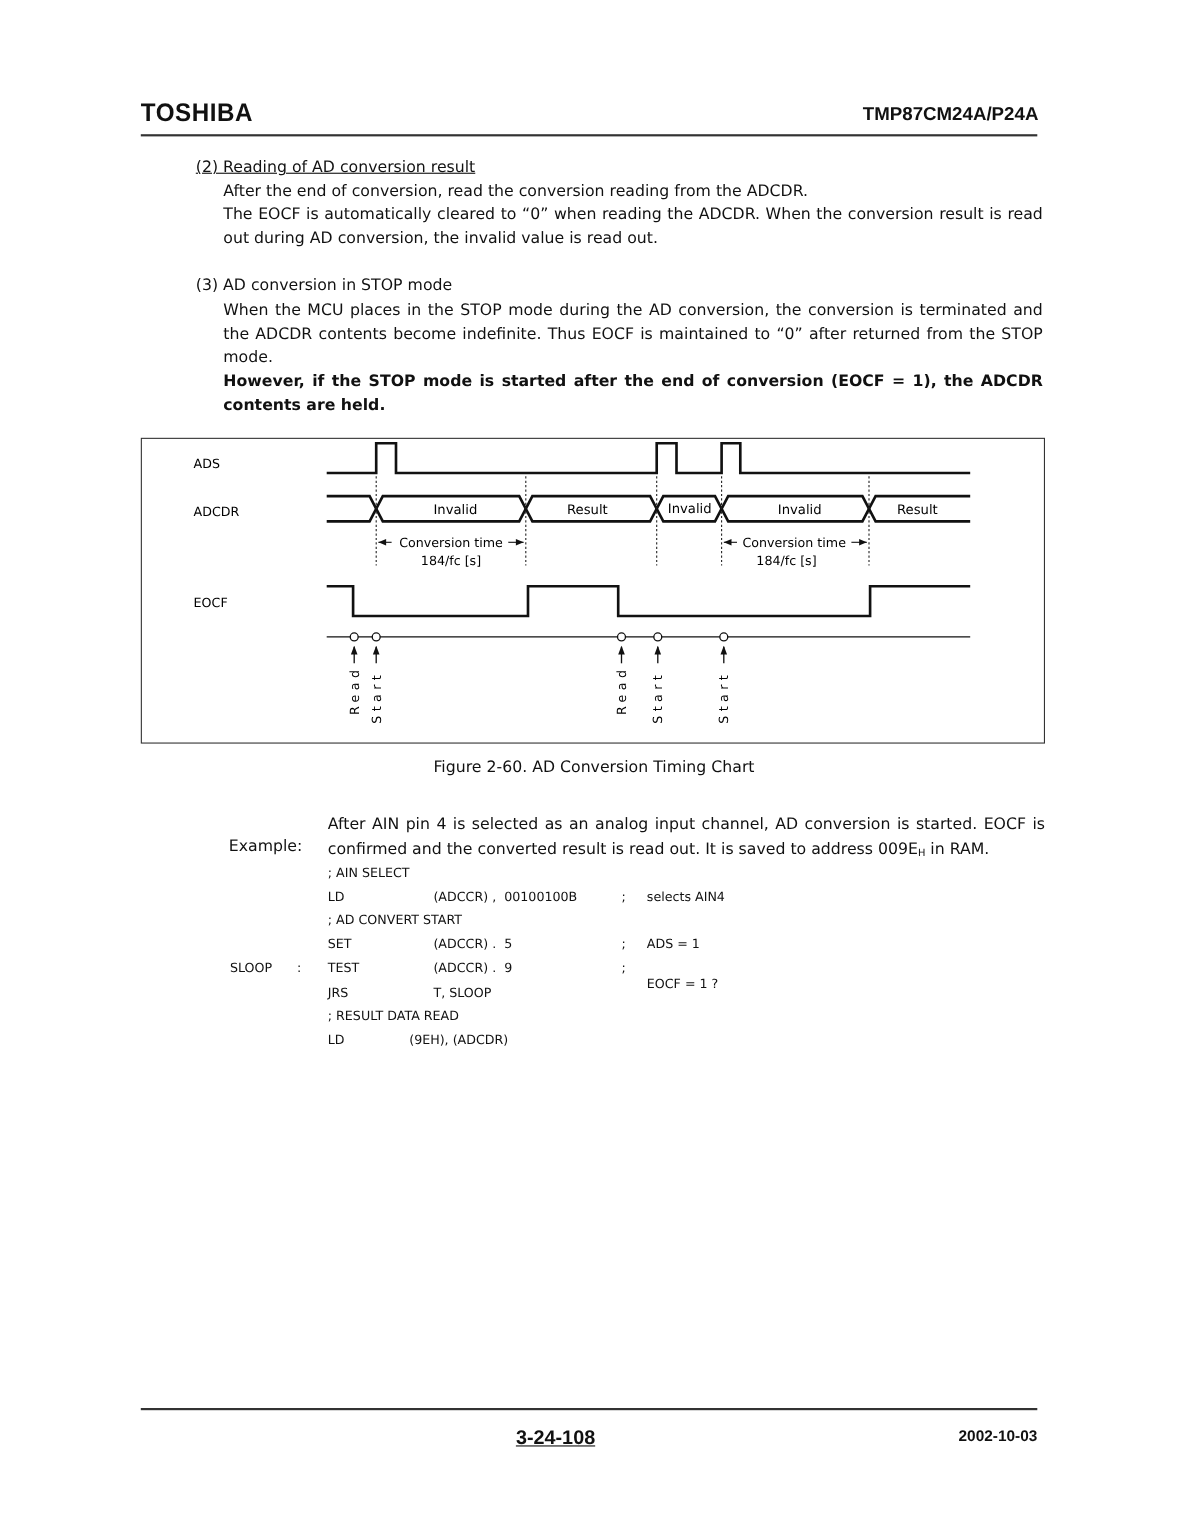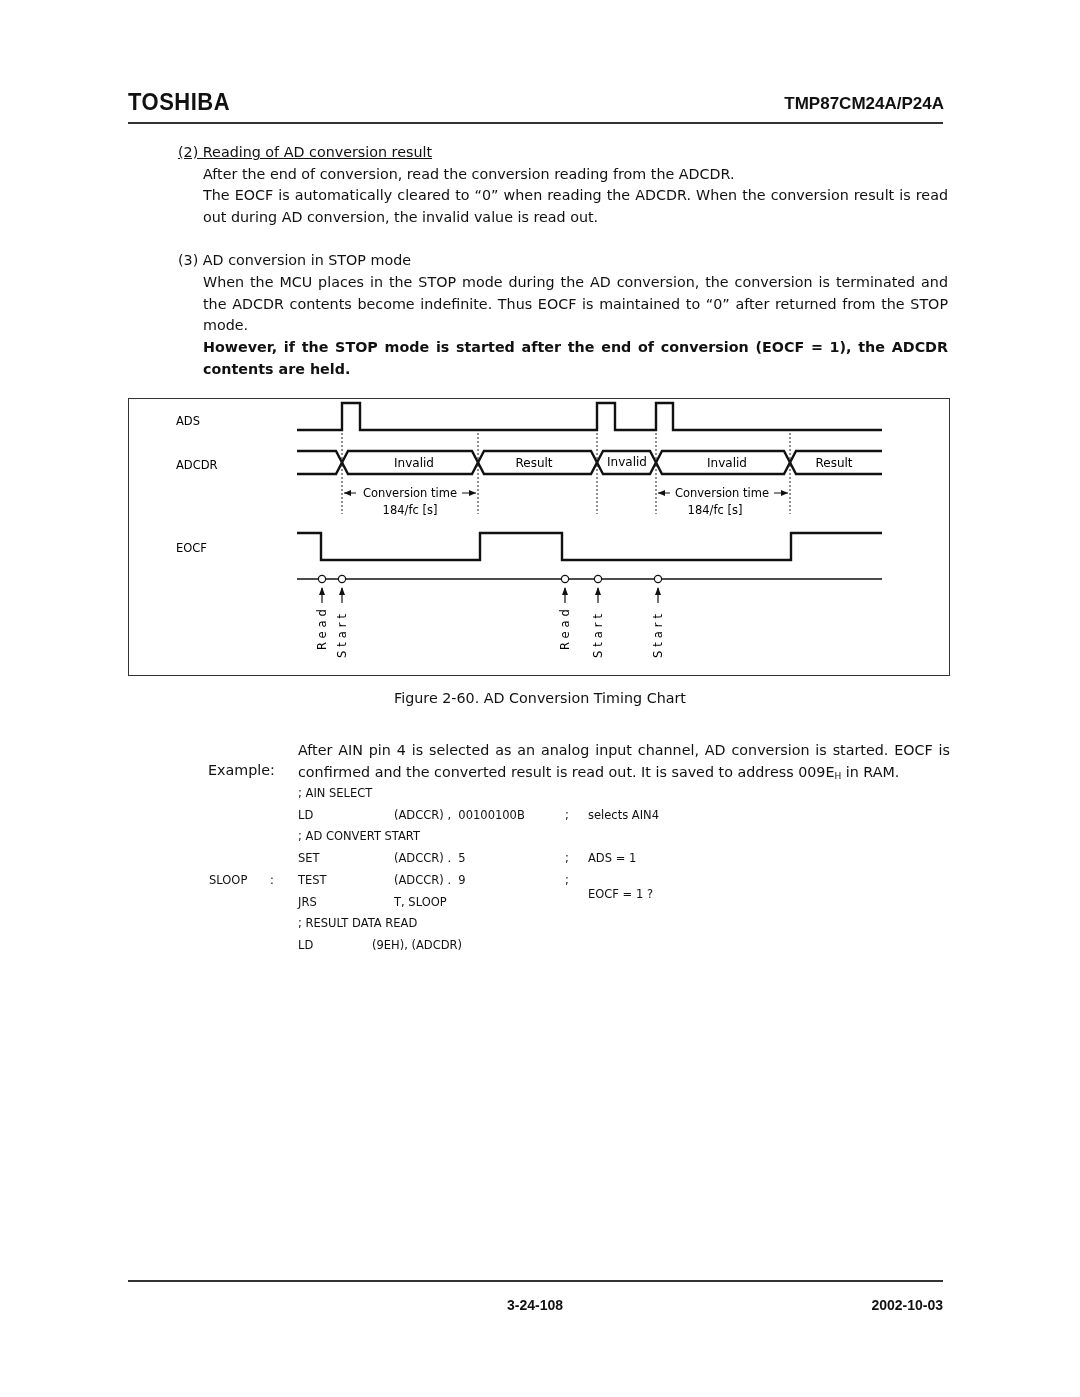--- a/index.html
+++ b/index.html
@@ -11,21 +11,21 @@
   .body-text { font-size:14.3px; line-height:21.5px; }
   .sec-head { left:178px; }
   .para { left:203px; width:745px; text-align:justify; }
   .diagram-box { left:128px; top:398px; width:822px; height:278px; border:1.3px solid #333; box-sizing:border-box; }
   svg text { font-family:"DejaVu Sans", sans-serif; }
   .caption { left:0; width:1080px; top:690px; text-align:center; font-size:14.3px; }
   .example-label { left:208px; top:762px; font-size:14.3px; }
   .example-text { left:298px; top:740px; width:652px; font-size:14.3px; line-height:21.5px; text-align:justify; }
   .code { font-size:11.5px; font-family:"DejaVu Sans", sans-serif; }
   .hr-bot { left:128px; top:1280px; width:815px; height:1.5px; background:#333; }
-  .pageno { left:507px; top:1297px; font-family:"Liberation Sans", sans-serif; font-weight:bold; font-size:14px; }
+  .pageno { left:469px; top:1297px; font-family:"Liberation Sans", sans-serif; font-weight:bold; font-size:18px;text-decoration:underline; }
   .date { right:137px; top:1297px; font-family:"Liberation Sans", sans-serif; font-weight:bold; font-size:14px; }
   sub { font-size:9px; vertical-align:-2px; }
 </style>
 </head>
 <body>
 
 <div class="abs brand">TOSHIBA</div>
 <div class="abs partno">TMP87CM24A/P24A</div>
 <div class="abs hr-top"></div>
 

